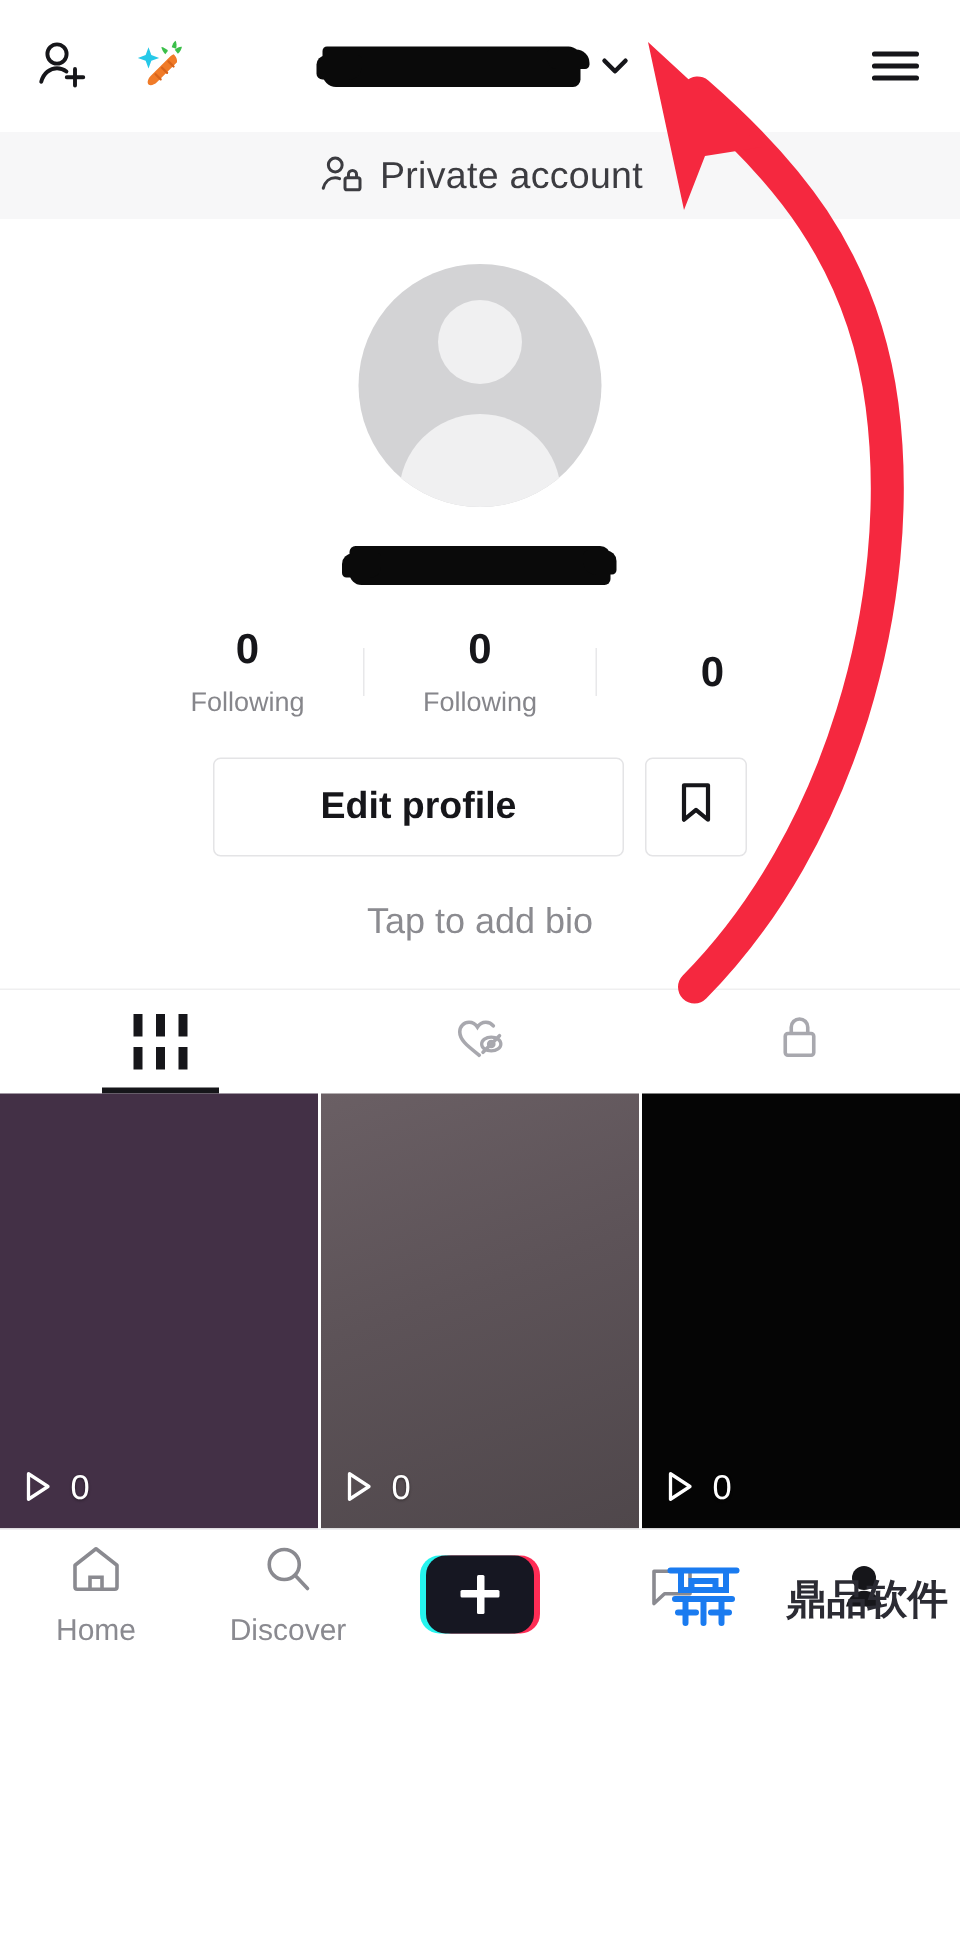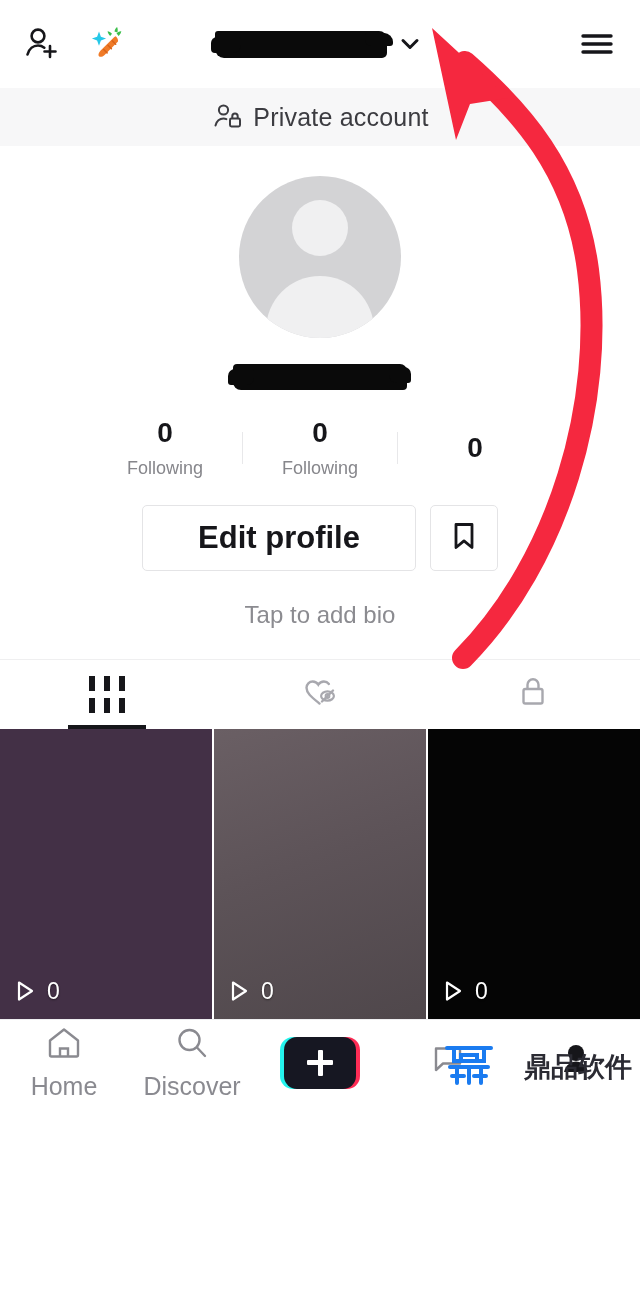--- a/index.html
+++ b/index.html
@@ -119,21 +119,21 @@
   
   .actions {
     margin-top: 26px;
     display: flex; align-items: center; gap: 14px;
   }
   .edit-profile {
     width: 274px; height: 66px;
     border: 1px solid #e4e4e6; border-radius: 5px;
     background: #ffffff;
     display: flex; align-items: center; justify-content: center;
-    font-size: 31px; font-weight: bold; color: #16161a;
+    font-size: 25px; font-weight: bold; color: #16161a;
   }
   .bookmark-btn {
     width: 68px; height: 66px;
     border: 1px solid #e4e4e6; border-radius: 5px;
     background: #ffffff;
     display: flex; align-items: center; justify-content: center;
   }
   .bio {
     margin-top: 30px; margin-bottom: 30px;
     font-size: 24px; color: #8b8b90;
@@ -173,21 +173,21 @@
     flex: 0 0 87px; height: 87px;
     border-top: 1px solid #eeeef0;
     background: #ffffff;
     display: flex; align-items: center;
     position: relative;
   }
   .nav-item {
     flex: 1; display: flex; flex-direction: column;
     align-items: center; justify-content: center; gap: 6px;
   }
-  .nav-item .nav-lbl { font-size: 25px; color: #8a8a90; }
+  .nav-item .nav-lbl { font-size: 20px; color: #8a8a90; }
   .create-btn {
     width: 80px; height: 52px; position: relative;
   }
   .create-btn .lyr { position: absolute; top: 0; width: 72px; height: 52px; border-radius: 13px; }
   .create-btn .cy { left: 0; background: #25f4ee; }
   .create-btn .pk { right: 0; background: #fe2c55; }
   .create-btn .ct {
     left: 4px; width: 72px; background: #161722;
     display: flex; align-items: center; justify-content: center;
   }

